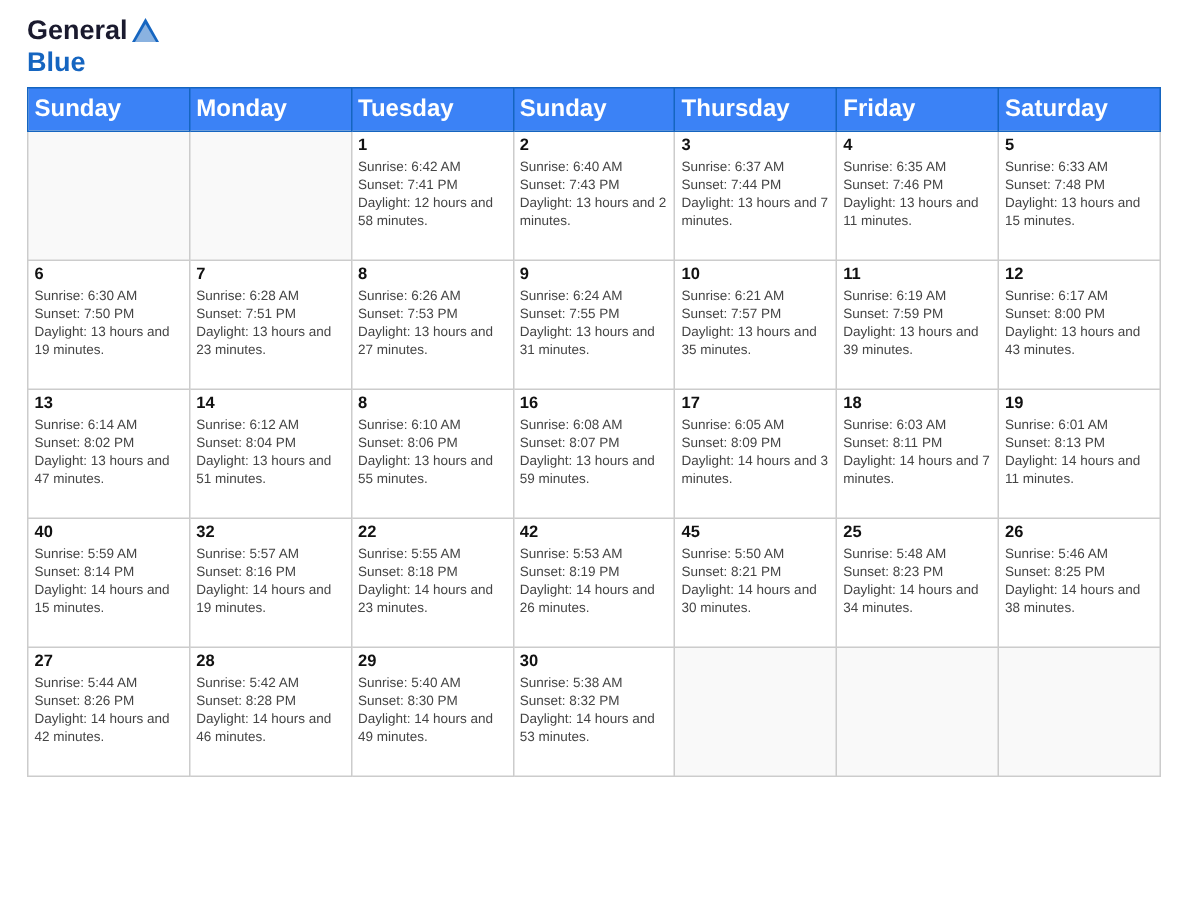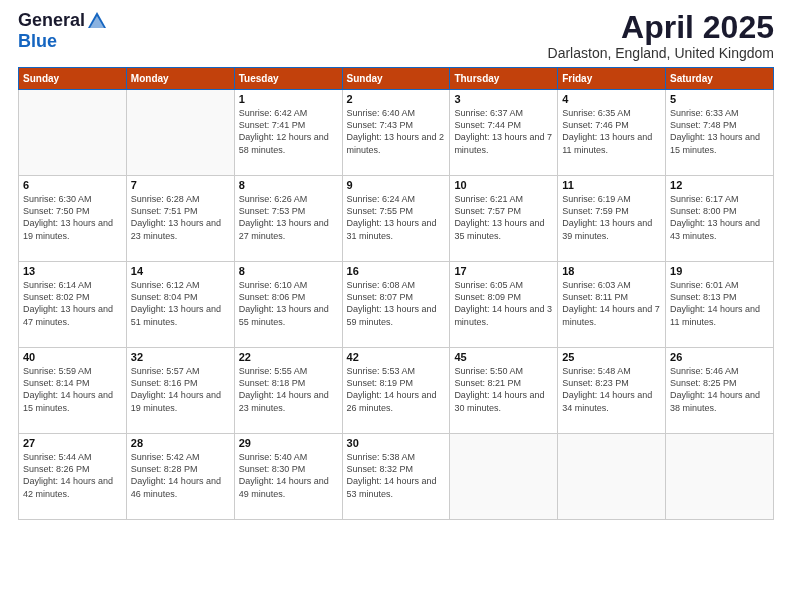--- a/index.html
+++ b/index.html
@@ -59,23 +59,23 @@
       font-weight: normal;
     }
     .calendar {
       flex: 1;
       border: 1px solid #ccc;
       border-collapse: collapse;
       width: 100%;
       table-layout: fixed;
     }
     .calendar th {
-      background: #c2410c;
+      background: #3b82f6;
       color: #fff;
-      font-size: 10px;
+      font-size: 16px;
       font-weight: bold;
       padding: 5px 4px;
       text-align: left;
       border: 1px solid #1565c0;
     }
     .calendar td {
       border: 1px solid #ccc;
       vertical-align: top;
       padding: 3px 4px;
       font-size: 9.5px;
@@ -108,24 +108,20 @@
           <span class="logo-general">General</span><svg class="logo-icon" viewBox="0 0 22 22" xmlns="http://www.w3.org/2000/svg" style="display:inline;vertical-align:middle;margin:0 1px;">
             <polygon points="11,2 20,18 2,18" fill="#1565c0"></polygon>
             <polygon points="11,6 18,18 4,18" fill="#fff" opacity="0.5"></polygon>
           </svg>
         </div>
         <div class="logo-text">
           <span class="logo-blue">Blue</span>
         </div>
       </div>
     </div>
-    <div class="title-block">
-      <div class="title-month">April 2025</div>
-      <div class="title-location">Darlaston, England, United Kingdom</div>
-    </div>
   </div>
 
   <table class="calendar">
     <thead>
       <tr>
       <th>Sunday</th>
           <th>Monday</th>
           <th>Tuesday</th>
           <th>Sunday</th>
           <th>Thursday</th>

